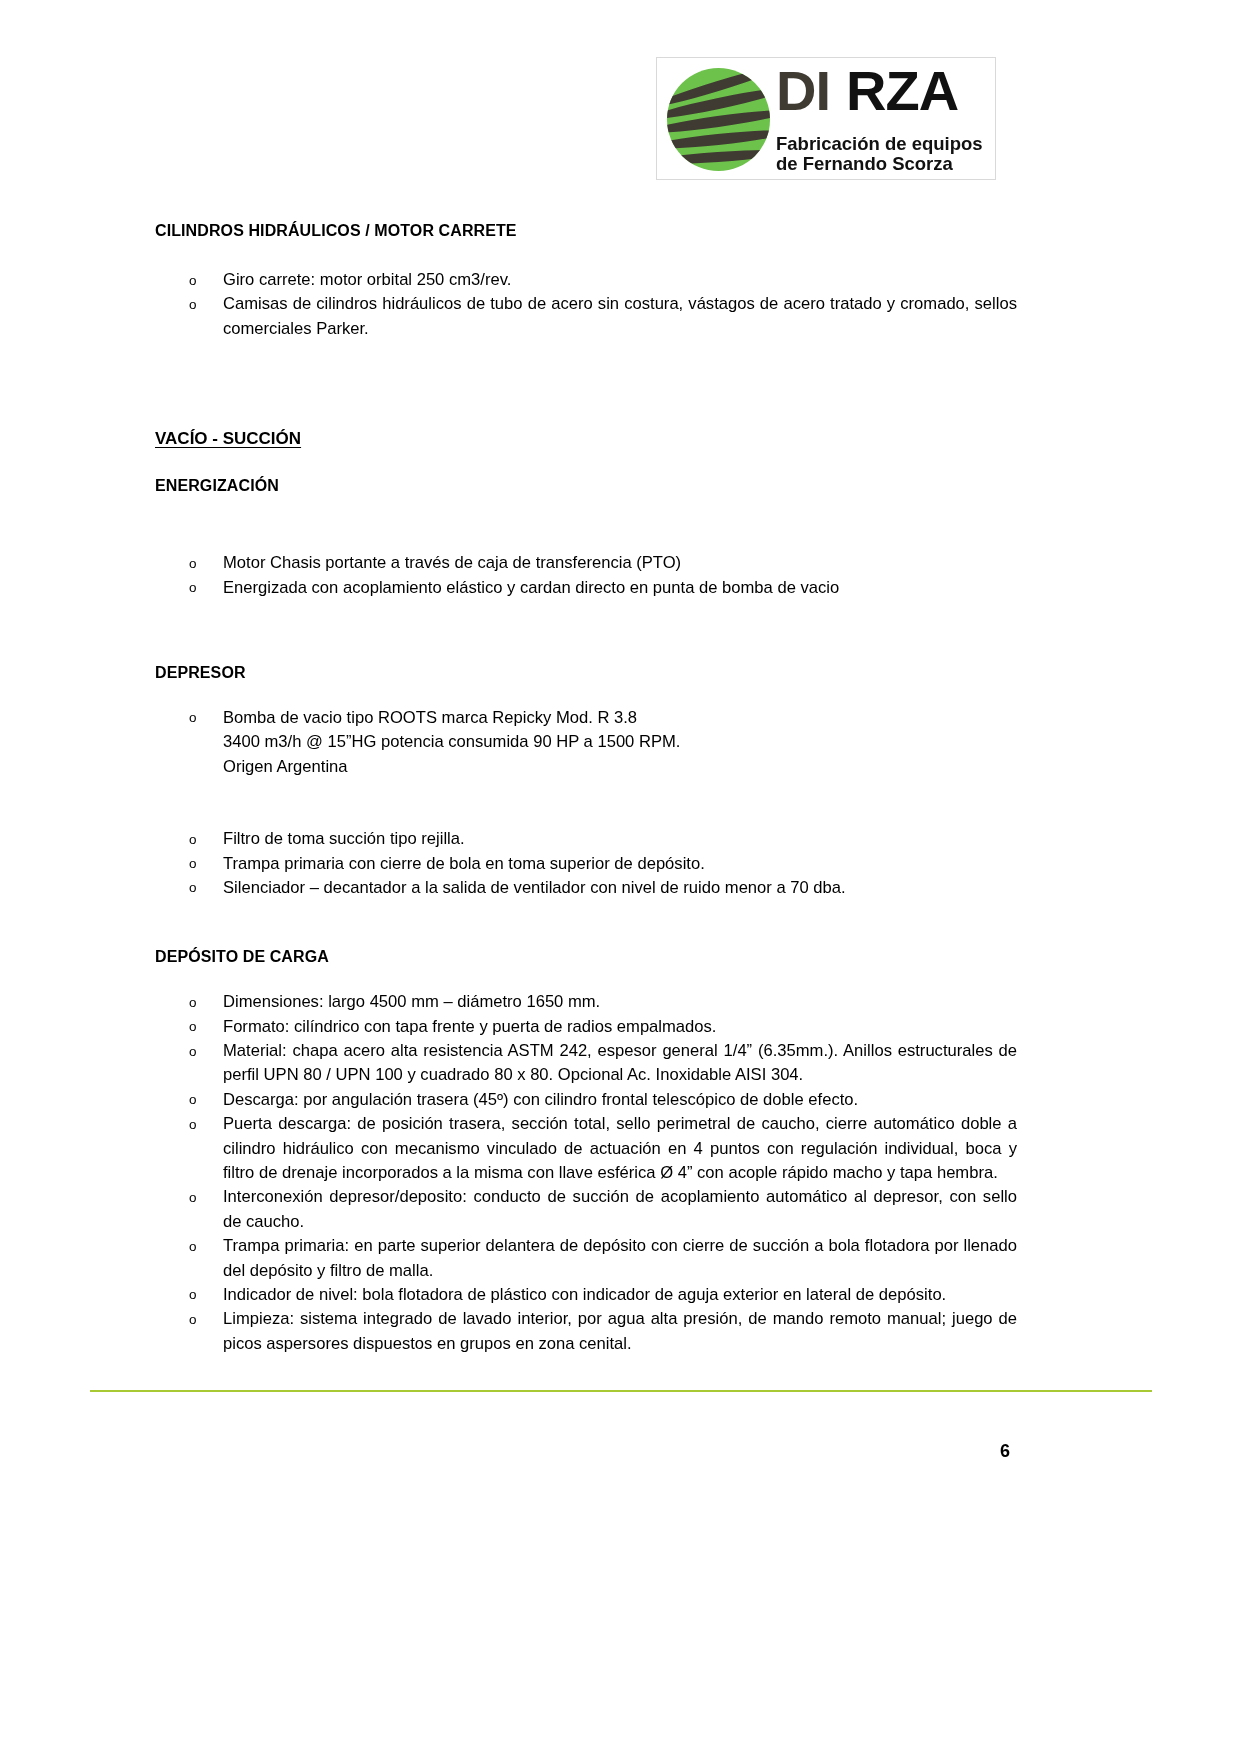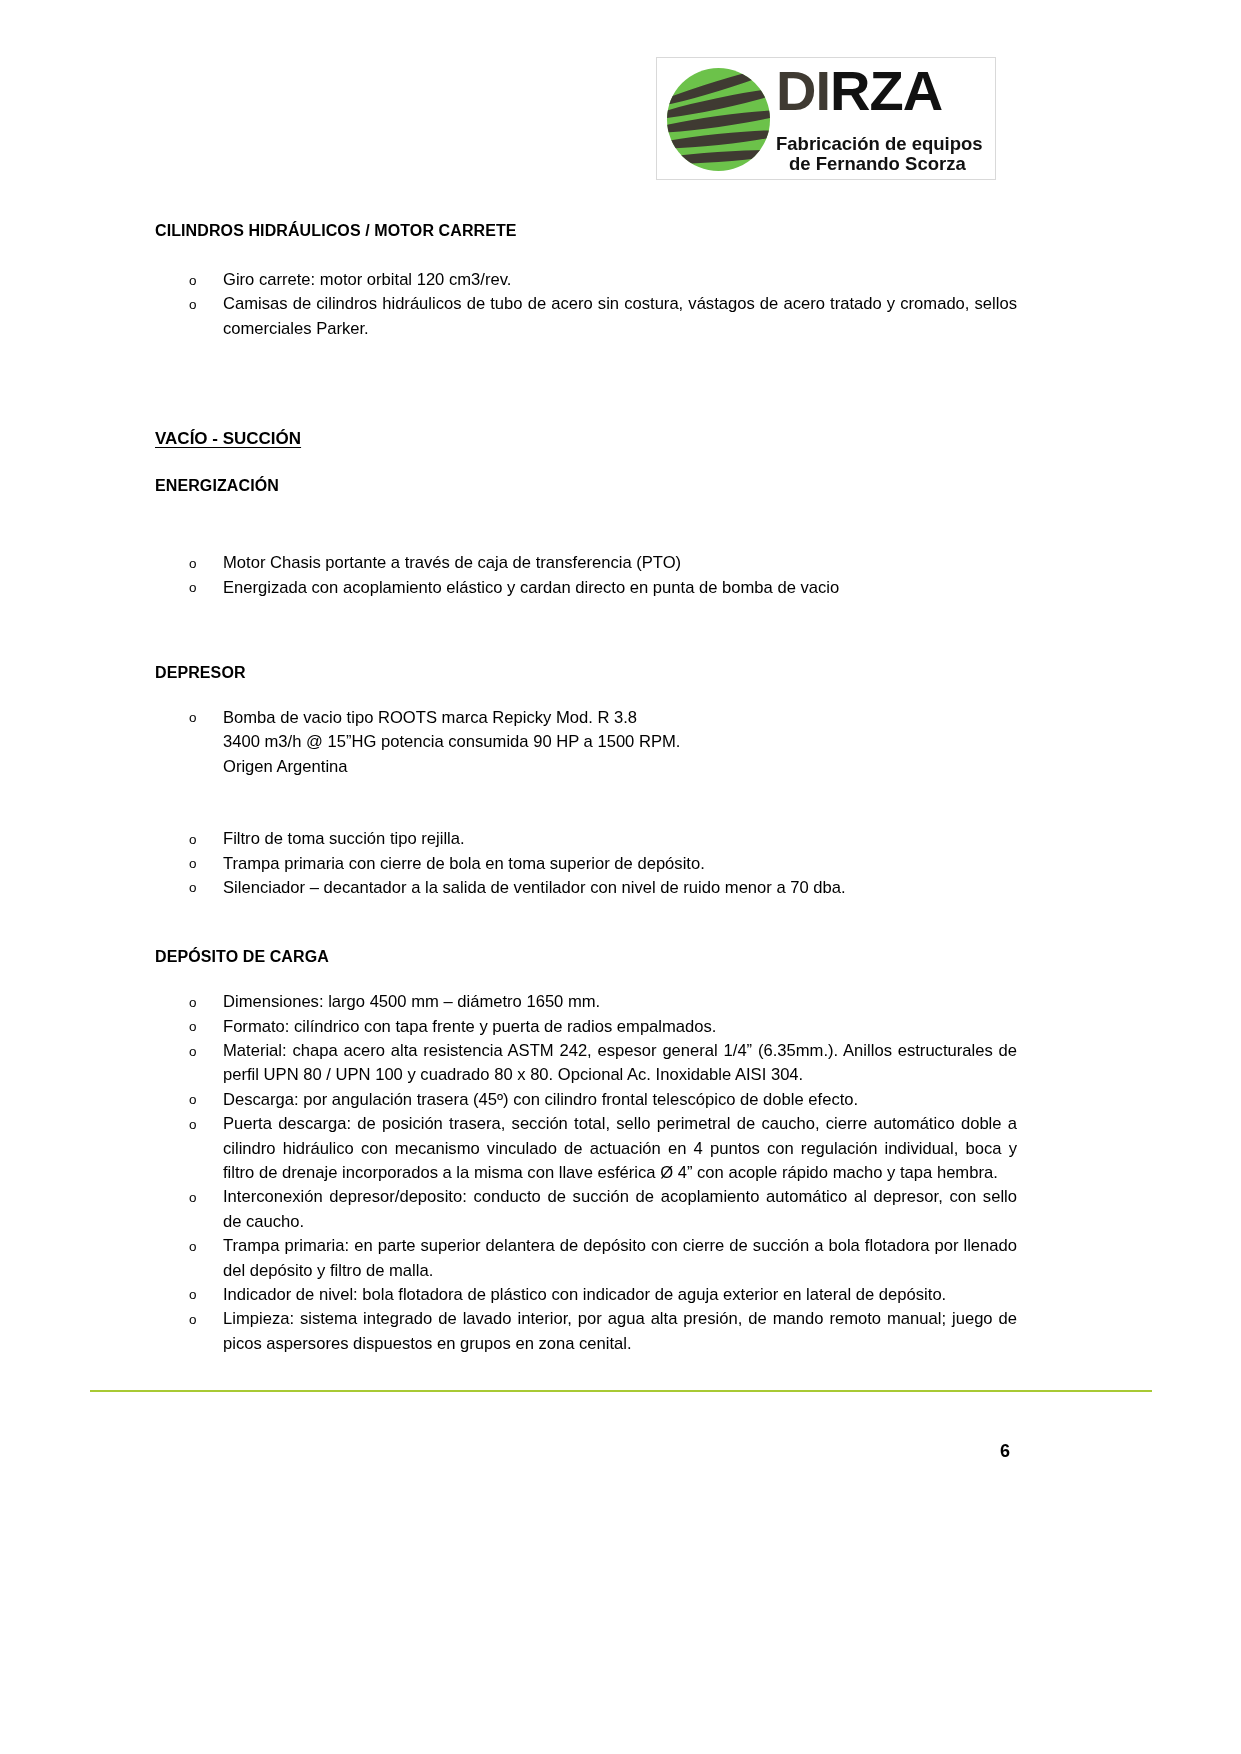--- a/index.html
+++ b/index.html
@@ -67,36 +67,36 @@
     line-height: 1;
   }
   .logo-word {
     font-family: "Liberation Sans", sans-serif;
     font-weight: bold;
     font-size: 56px;
     letter-spacing: -1px;
     color: #3f3a32;
     line-height: 0.96;
   }
-  .logo-word .k-black { color: #111111; }
+  .logo-word .k-black { color: #111111; margin-left: 16px; }
   .logo-sub1 {
     font-family: "Liberation Sans", sans-serif;
     font-weight: bold;
     font-size: 18.5px;
     color: #111111;
     margin-top: 18px;
     white-space: nowrap;
   }
   .logo-sub2 {
     font-family: "Liberation Sans", sans-serif;
     font-weight: bold;
     font-size: 18.5px;
     color: #111111;
     margin-top: 1px;
-    text-align: center;
+    text-align: left;
     padding-right: 4px;
     white-space: nowrap;
   }
 
   
   .content {
     position: absolute;
     left: 155px;
     top: 222px;
     width: 862px;
@@ -183,21 +183,21 @@
         <div class="logo-sub2">de Fernando Scorza</div>
       </div>
     </div>
   </div>
 
   <div class="content">
 
     <div class="h-sec">CILINDROS HIDRÁULICOS / MOTOR CARRETE</div>
     <div class="sp-28"></div>
     <ul class="bl">
-      <li>Giro carrete: motor orbital 120 cm3/rev.</li>
+      <li>Giro carrete: motor orbital 250 cm3/rev.</li>
       <li>Camisas de cilindros hidráulicos de tubo de acero sin costura, vástagos de acero tratado y cromado, sellos comerciales Parker.</li>
     </ul>
 
     <div class="sp-64"></div>
     <div class="sp-24"></div>
 
     <div class="h-big">VACÍO - SUCCIÓN</div>
 
     <div class="sp-28"></div>
 

